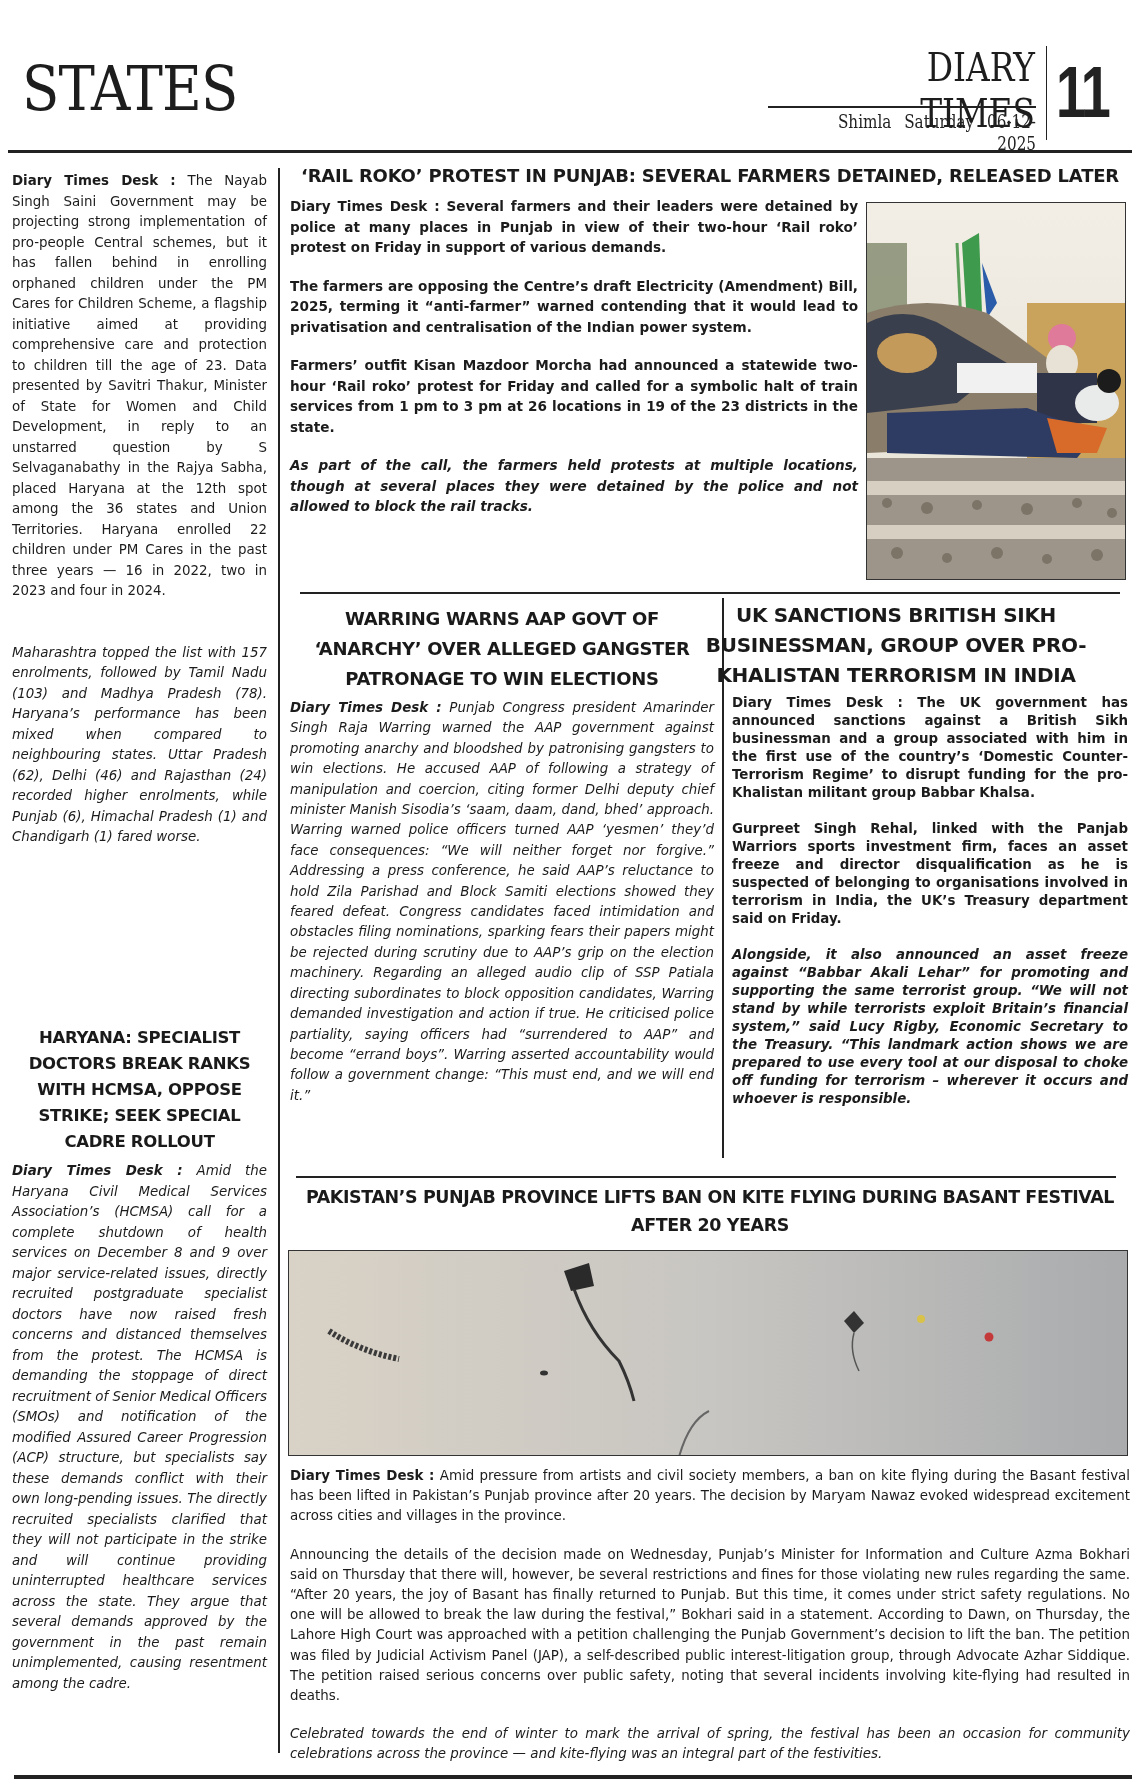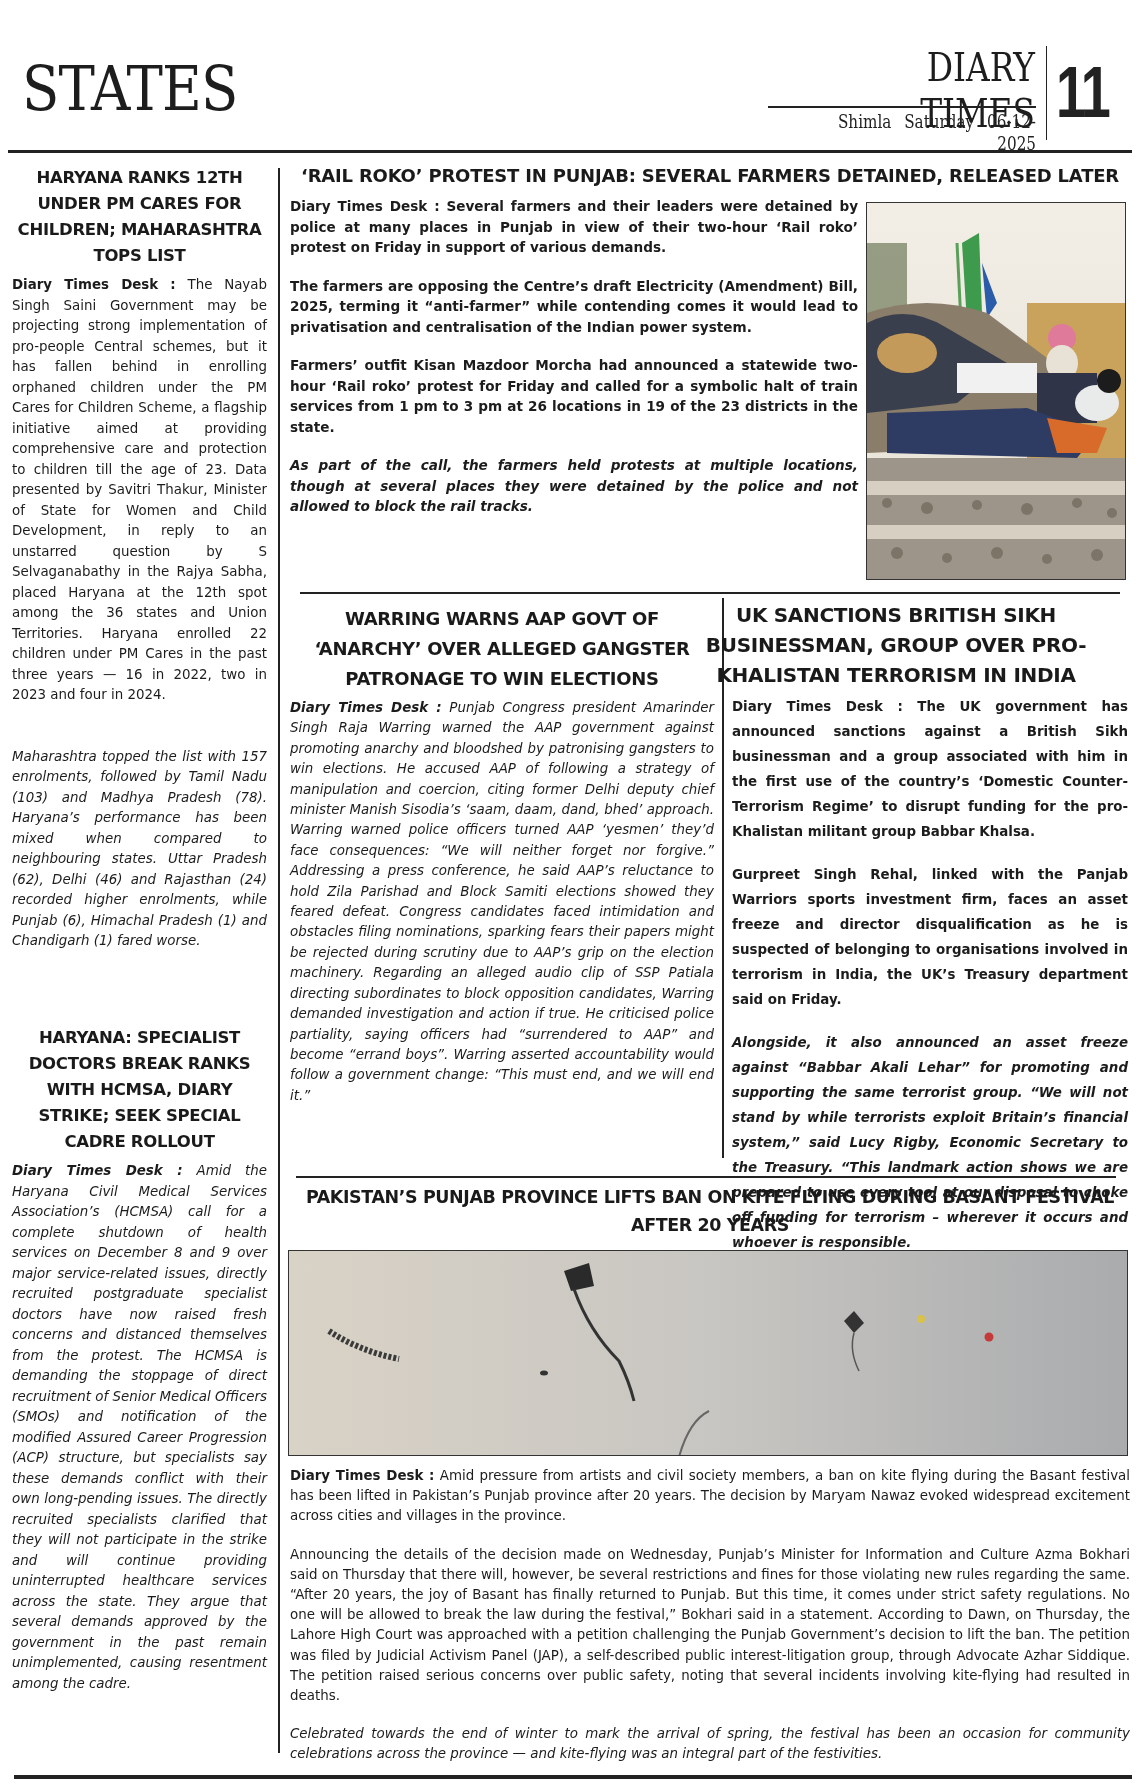--- a/index.html
+++ b/index.html
@@ -35,21 +35,21 @@
   .rail-head { left: 290px; top: 163px; width: 840px; font-size: 18px; line-height: 26px; text-align: center; letter-spacing: -0.2px; }
   .rail-body { left: 290px; top: 196px; width: 568px; font-size: 13.6px; line-height: 20.5px; font-weight: bold; }
   .rail-photo { left: 866px; top: 202px; width: 260px; height: 378px; border: 1.5px solid #333; overflow: hidden; }
 
   
   .warring-head { left: 290px; top: 604px; width: 424px; font-size: 18px; line-height: 30px; letter-spacing: -0.3px; }
   .warring-body { left: 290px; top: 698px; width: 424px; font-size: 13.4px; line-height: 20.4px; }
 
   
   .uk-head { left: 696px; top: 600px; width: 400px; font-size: 20px; line-height: 30px; letter-spacing: -0.3px; }
-  .uk-body { left: 732px; top: 694px; width: 396px; font-size: 13.4px; line-height: 25px; font-weight: bold; }
+  .uk-body { left: 732px; top: 694px; width: 396px; font-size: 13.4px; line-height: 18px; font-weight: bold; }
 
   
   .pak-head { left: 290px; top: 1183px; width: 840px; font-size: 18px; line-height: 28px; transform: scaleX(0.97); transform-origin: center top; letter-spacing: -0.4px; }
   .pak-photo { left: 288px; top: 1250px; width: 840px; height: 206px; border: 1.5px solid #333; overflow: hidden; }
   .pak-body { left: 290px; top: 1466px; width: 840px; font-size: 13.4px; line-height: 20.2px; }
 </style>
 </head>
 <body>
 
 <div class="abs section-title">STATES</div>
@@ -60,38 +60,37 @@
   <span>Saturday</span>
   <span>06-12-2025</span>
 </div>
 <div class="abs mast-divider"></div>
 <div class="abs page-number">11</div>
 <div class="abs top-rule"></div>
 
 <div class="abs col-divider" style="left:278px; top:168px; height:1585px;"></div>
 
 <article class="abs left-col" style="top:165px;">
-  <h2 class="headline left-head">HARYANA RANKS 12TH UNDER PM CARES FOR CHILDREN; MAHARASHTRA TOPS LIST</h2>
   <div class="body left-body" style="margin-top:6px;">
     <p style="margin-bottom:41px;"><span class="desk">Diary Times Desk :</span> <span>The Nayab Singh Saini Government may be projecting strong implementation of pro-people Central schemes, but it has fallen behind in enrolling orphaned children under the PM Cares for Children Scheme, a flagship initiative aimed at providing comprehensive care and protection to children till the age of 23. Data presented by Savitri Thakur, Minister of State for Women and Child Development, in reply to an unstarred question by S Selvaganabathy in the Rajya Sabha, placed Haryana at the 12th spot among the 36 states and Union Territories. Haryana enrolled 22 children under PM Cares in the past three years — 16 in 2022, two in 2023 and four in 2024.</span></p>
     <p><span>Maharashtra topped the list with 157 enrolments, followed by Tamil Nadu (103) and Madhya Pradesh (78). Haryana’s performance has been mixed when compared to neighbouring states. Uttar Pradesh (62), Delhi (46) and Rajasthan (24) recorded higher enrolments, while Punjab (6), Himachal Pradesh (1) and Chandigarh (1) fared worse.</span></p>
   </div>
 </article>
 
 <article class="abs left-col" style="top:1025px;">
-  <h2 class="headline left-head">HARYANA: SPECIALIST DOCTORS BREAK RANKS WITH HCMSA, DIARY STRIKE; SEEK SPECIAL CADRE ROLLOUT</h2>
+  <h2 class="headline left-head">HARYANA: SPECIALIST DOCTORS BREAK RANKS WITH HCMSA, OPPOSE STRIKE; SEEK SPECIAL CADRE ROLLOUT</h2>
   <div class="body left-body" style="margin-top:6px;">
     <p><span class="desk">Diary Times Desk :</span> <span>Amid the Haryana Civil Medical Services Association’s (HCMSA) call for a complete shutdown of health services on December 8 and 9 over major service-related issues, directly recruited postgraduate specialist doctors have now raised fresh concerns and distanced themselves from the protest. The HCMSA is demanding the stoppage of direct recruitment of Senior Medical Officers (SMOs) and notification of the modified Assured Career Progression (ACP) structure, but specialists say these demands conflict with their own long-pending issues. The directly recruited specialists clarified that they will not participate in the strike and will continue providing uninterrupted healthcare services across the state. They argue that several demands approved by the government in the past remain unimplemented, causing resentment among the cadre.</span></p>
   </div>
 </article>
 
 <h2 class="abs headline rail-head">‘RAIL ROKO’ PROTEST IN PUNJAB: SEVERAL FARMERS DETAINED, RELEASED LATER</h2>
 <div class="abs body rail-body">
   <p><span>Diary Times Desk :</span> <span>Several farmers and their leaders were detained by police at many places in Punjab in view of their two-hour ‘Rail roko’ protest on Friday in support of various demands.</span></p>
-  <p>The farmers are opposing the Centre’s draft Electricity (Amendment) Bill, 2025, terming it “anti-farmer” while contending comes it would lead to privatisation and centralisation of the Indian power system.</p>
+  <p>The farmers are opposing the Centre’s draft Electricity (Amendment) Bill, 2025, terming it “anti-farmer” warned contending that it would lead to privatisation and centralisation of the Indian power system.</p>
   <p>Farmers’ outfit Kisan Mazdoor Morcha had announced a statewide two-hour ‘Rail roko’ protest for Friday and called for a symbolic halt of train services from 1 pm to 3 pm at 26 locations in 19 of the 23 districts in the state.</p>
   <p>As part of the call, the farmers held protests at multiple locations, though at several places they were detained by the police and not allowed to block the rail tracks.</p>
 </div>
 <div class="abs rail-photo" title="Farmers lying on railway tracks during Rail roko protest">
   <svg width="260" height="378" viewBox="0 0 260 378">
     <defs>
       <linearGradient id="sky" x1="0" y1="0" x2="0" y2="1">
         <stop offset="0" stop-color="#f2eee6"></stop>
         <stop offset="1" stop-color="#e7e1d4"></stop>
       </linearGradient>

